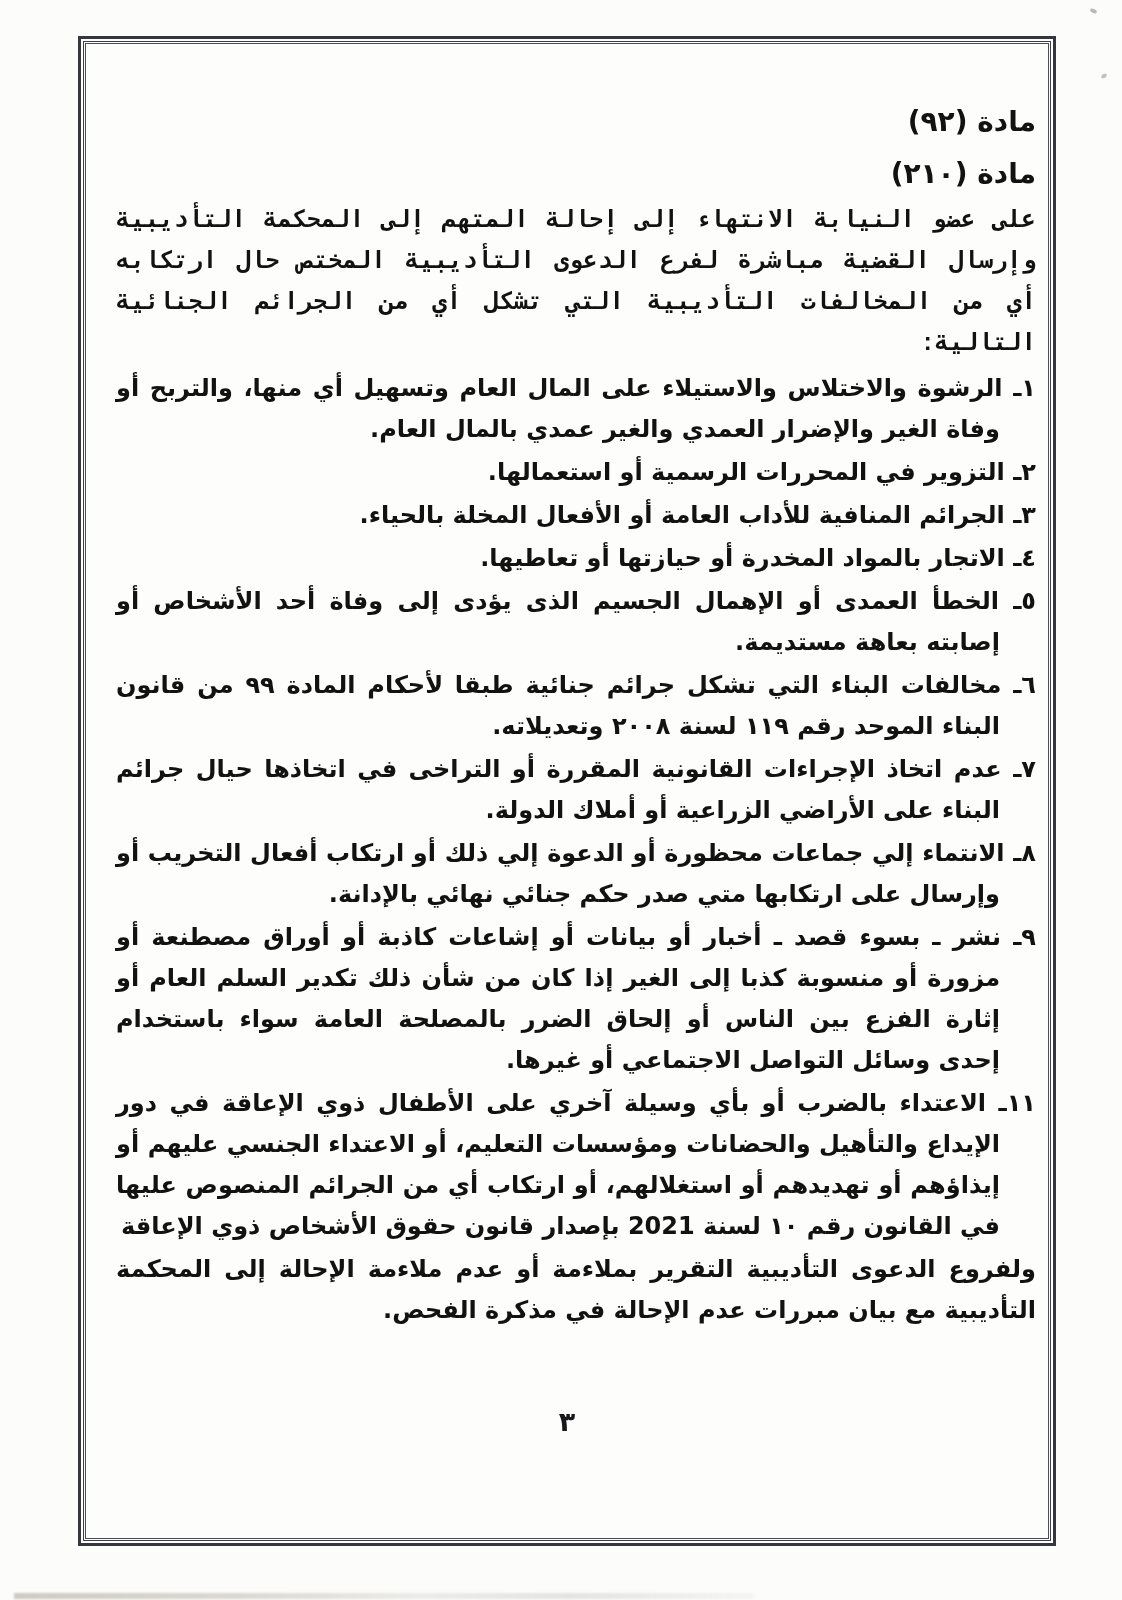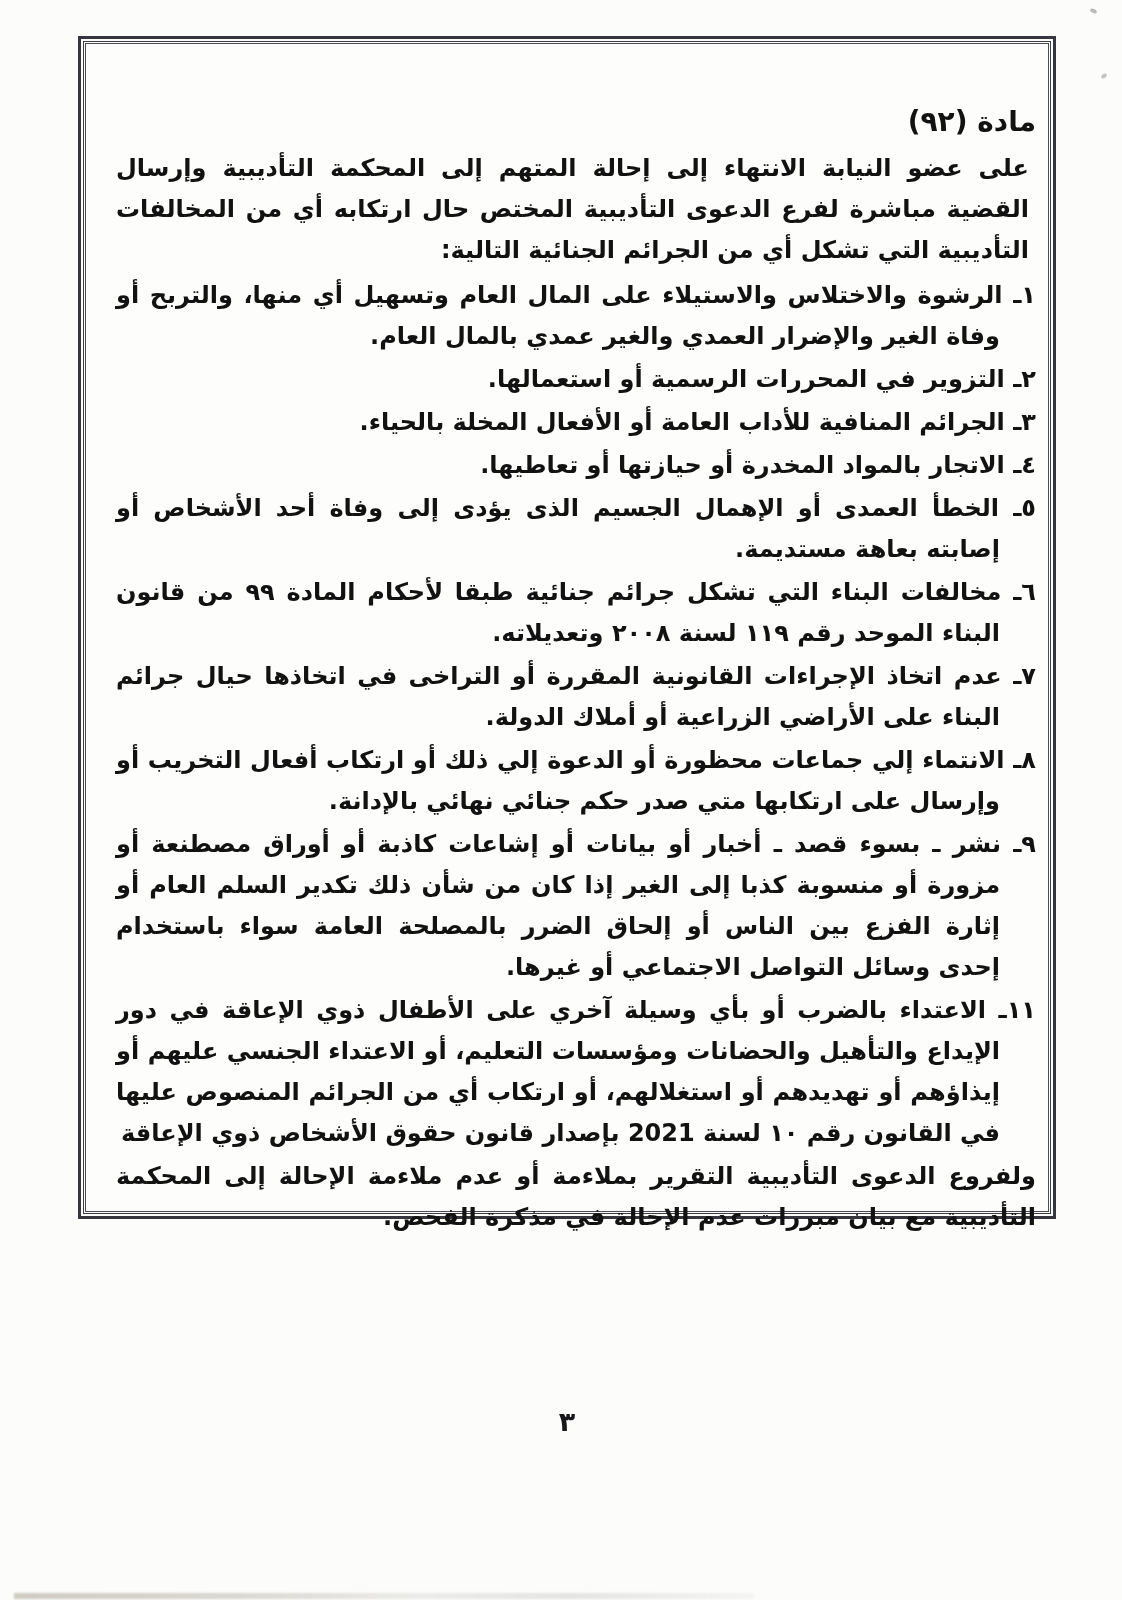--- a/index.html
+++ b/index.html
@@ -18,21 +18,21 @@
   .sheet {
     position: absolute;
     inset: 0;
   }
   
   .frame {
     position: absolute;
     left: 78px;
     top: 36px;
     width: 978px;
-    height: 1183px;
+    height: 1510px;
     border: 3px solid #35363e;
     box-sizing: border-box;
     background: #fdfdfb;
   }
   .frame-mid {
     position: absolute;
     inset: 2px;
     border: 1px solid #3c3d46;
   }
   .frame-in {
@@ -60,21 +60,22 @@
     margin: 0 0 6px 0;
     font-weight: bold;
   }
   .article-heading.second {
     margin-top: 12px;
   }
   .para {
     margin: 0 0 4px 0;
   }
   .intro {
-    margin: 0 7px 4px 0;
+    margin: 0 0 4px 0;
+    font-family: Liberation Mono, monospace;
   }
   .item {
     margin: 2px 0;
     padding-right: 36px;
     text-indent: -36px;
   }
   .closing {
   }
   .page-number {
     position: absolute;
@@ -133,20 +134,21 @@
 
   <div class="frame">
     <div class="frame-mid">
       <div class="frame-in">
 
         <div class="content">
 
           <div class="article-heading">مادة (٩٢)</div>
 
 
+          <div class="article-heading second">مادة (٢١٠)</div>
 
           <div class="intro">على عضو النيابة الانتهاء إلى إحالة المتهم إلى المحكمة التأديبية وإرسال القضية مباشرة لفرع الدعوى التأديبية المختص حال ارتكابه أي من المخالفات التأديبية التي تشكل أي من الجرائم الجنائية التالية:</div>
 
           <div class="item">١ـ الرشوة والاختلاس والاستيلاء على المال العام وتسهيل أي منها، والتربح أو وفاة الغير والإضرار العمدي والغير عمدي بالمال العام.</div>
           <div class="item">٢ـ التزوير في المحررات الرسمية أو استعمالها.</div>
           <div class="item">٣ـ الجرائم المنافية للأداب العامة أو الأفعال المخلة بالحياء.</div>
           <div class="item">٤ـ الاتجار بالمواد المخدرة أو حيازتها أو تعاطيها.</div>
           <div class="item">٥ـ الخطأ العمدى أو الإهمال الجسيم الذى يؤدى إلى وفاة أحد الأشخاص أو إصابته بعاهة مستديمة.</div>
           <div class="item">٦ـ مخالفات البناء التي تشكل جرائم جنائية طبقا لأحكام المادة ٩٩ من قانون البناء الموحد رقم ١١٩ لسنة ٢٠٠٨ وتعديلاته.</div>
           <div class="item">٧ـ عدم اتخاذ الإجراءات القانونية المقررة أو التراخى في اتخاذها حيال جرائم البناء على الأراضي الزراعية أو أملاك الدولة.</div>

